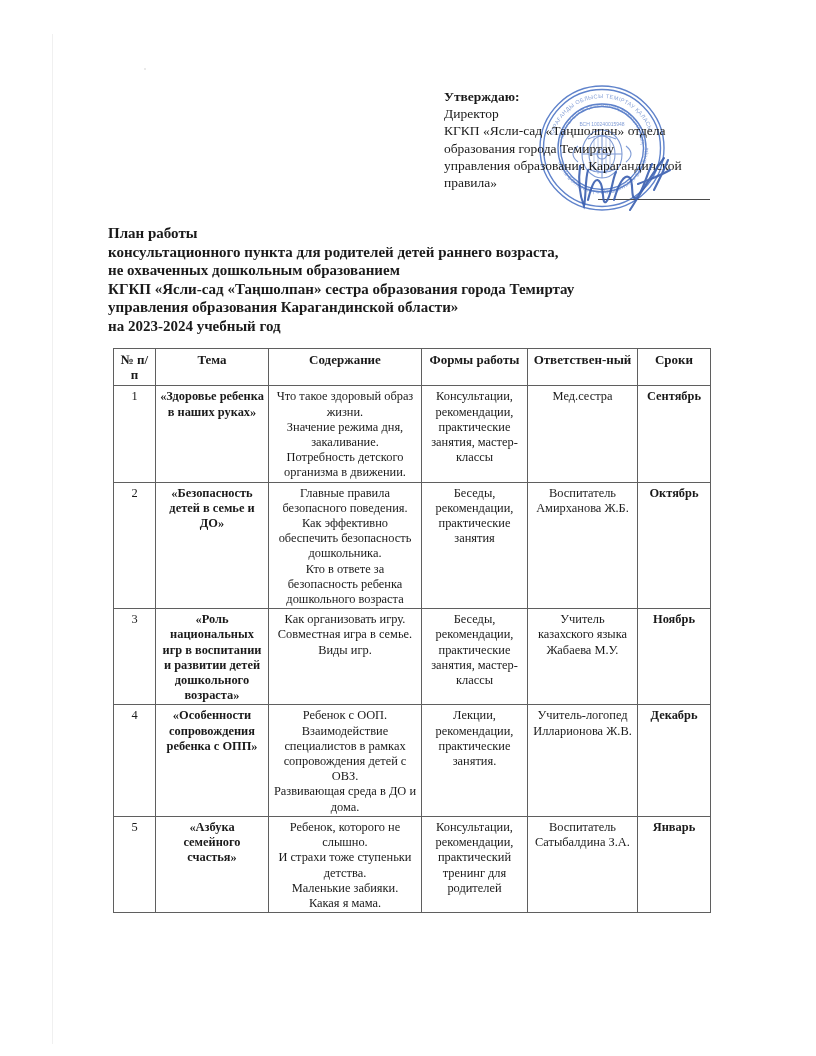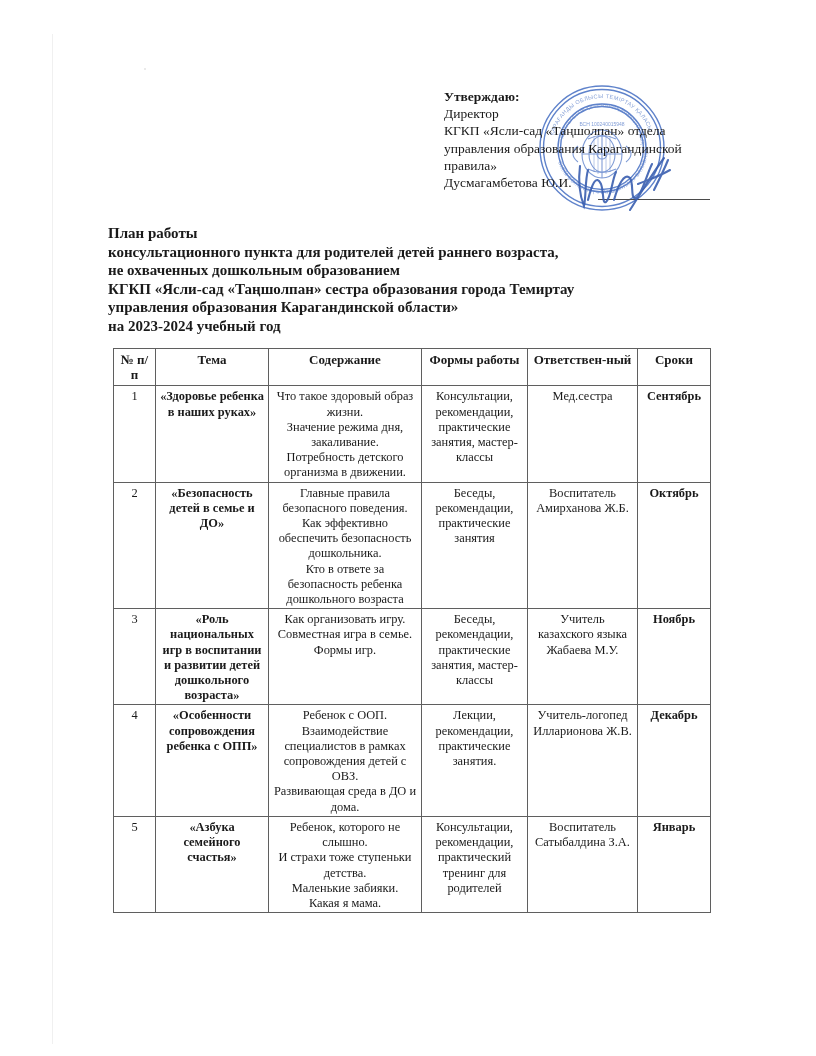--- a/index.html
+++ b/index.html
@@ -144,23 +144,23 @@
 
 <div class="page">
 
   <div class="scan-edge"></div>
   <div class="scan-speck"></div>
 
   <div class="approval">
     <div class="ap-line ap-title">Утверждаю:</div>
     <div class="ap-line">Директор</div>
     <div class="ap-line">КГКП «Ясли-сад «Таңшолпан» отдела</div>
+    <div class="ap-line">образования города Темиртау</div>
     <div class="ap-line">управления образования Карагандинской</div>
     <div class="ap-line">правила»</div>
-    <div class="ap-line">Дусмагамбетова Ю.И.</div>
   </div>
 
   <div class="sign-rule"></div>
 
   <svg class="seal" viewBox="0 0 128 128">
     <g fill="none" stroke="#4a72c4" stroke-width="1.4">
       <circle cx="64" cy="64" r="62"></circle>
       <circle cx="64" cy="64" r="58.5"></circle>
       <circle cx="64" cy="64" r="44"></circle>
       <circle cx="64" cy="64" r="41.5"></circle>
@@ -260,21 +260,21 @@
           <td class="form">Беседы, рекомендации, практические занятия</td>
           <td class="resp">Воспитатель Амирханова Ж.Б.</td>
           <td class="term">Октябрь</td>
         </tr>
         <tr>
           <td class="num">3</td>
           <td class="theme">«Роль национальных игр в воспитании и развитии детей дошкольного возраста»</td>
           <td class="cont">
             <span class="cellline">Как организовать игру.</span>
             <span class="cellline">Совместная игра в семье.</span>
-            <span class="cellline">Формы игр.</span>
+            <span class="cellline">Виды игр.</span>
           </td>
           <td class="form">Беседы, рекомендации, практические занятия, мастер-классы</td>
           <td class="resp">Учитель казахского языка Жабаева М.У.</td>
           <td class="term">Ноябрь</td>
         </tr>
         <tr>
           <td class="num">4</td>
           <td class="theme">«Особенности сопровождения ребенка с ОПП»</td>
           <td class="cont">
             <span class="cellline">Ребенок с ООП.</span>

